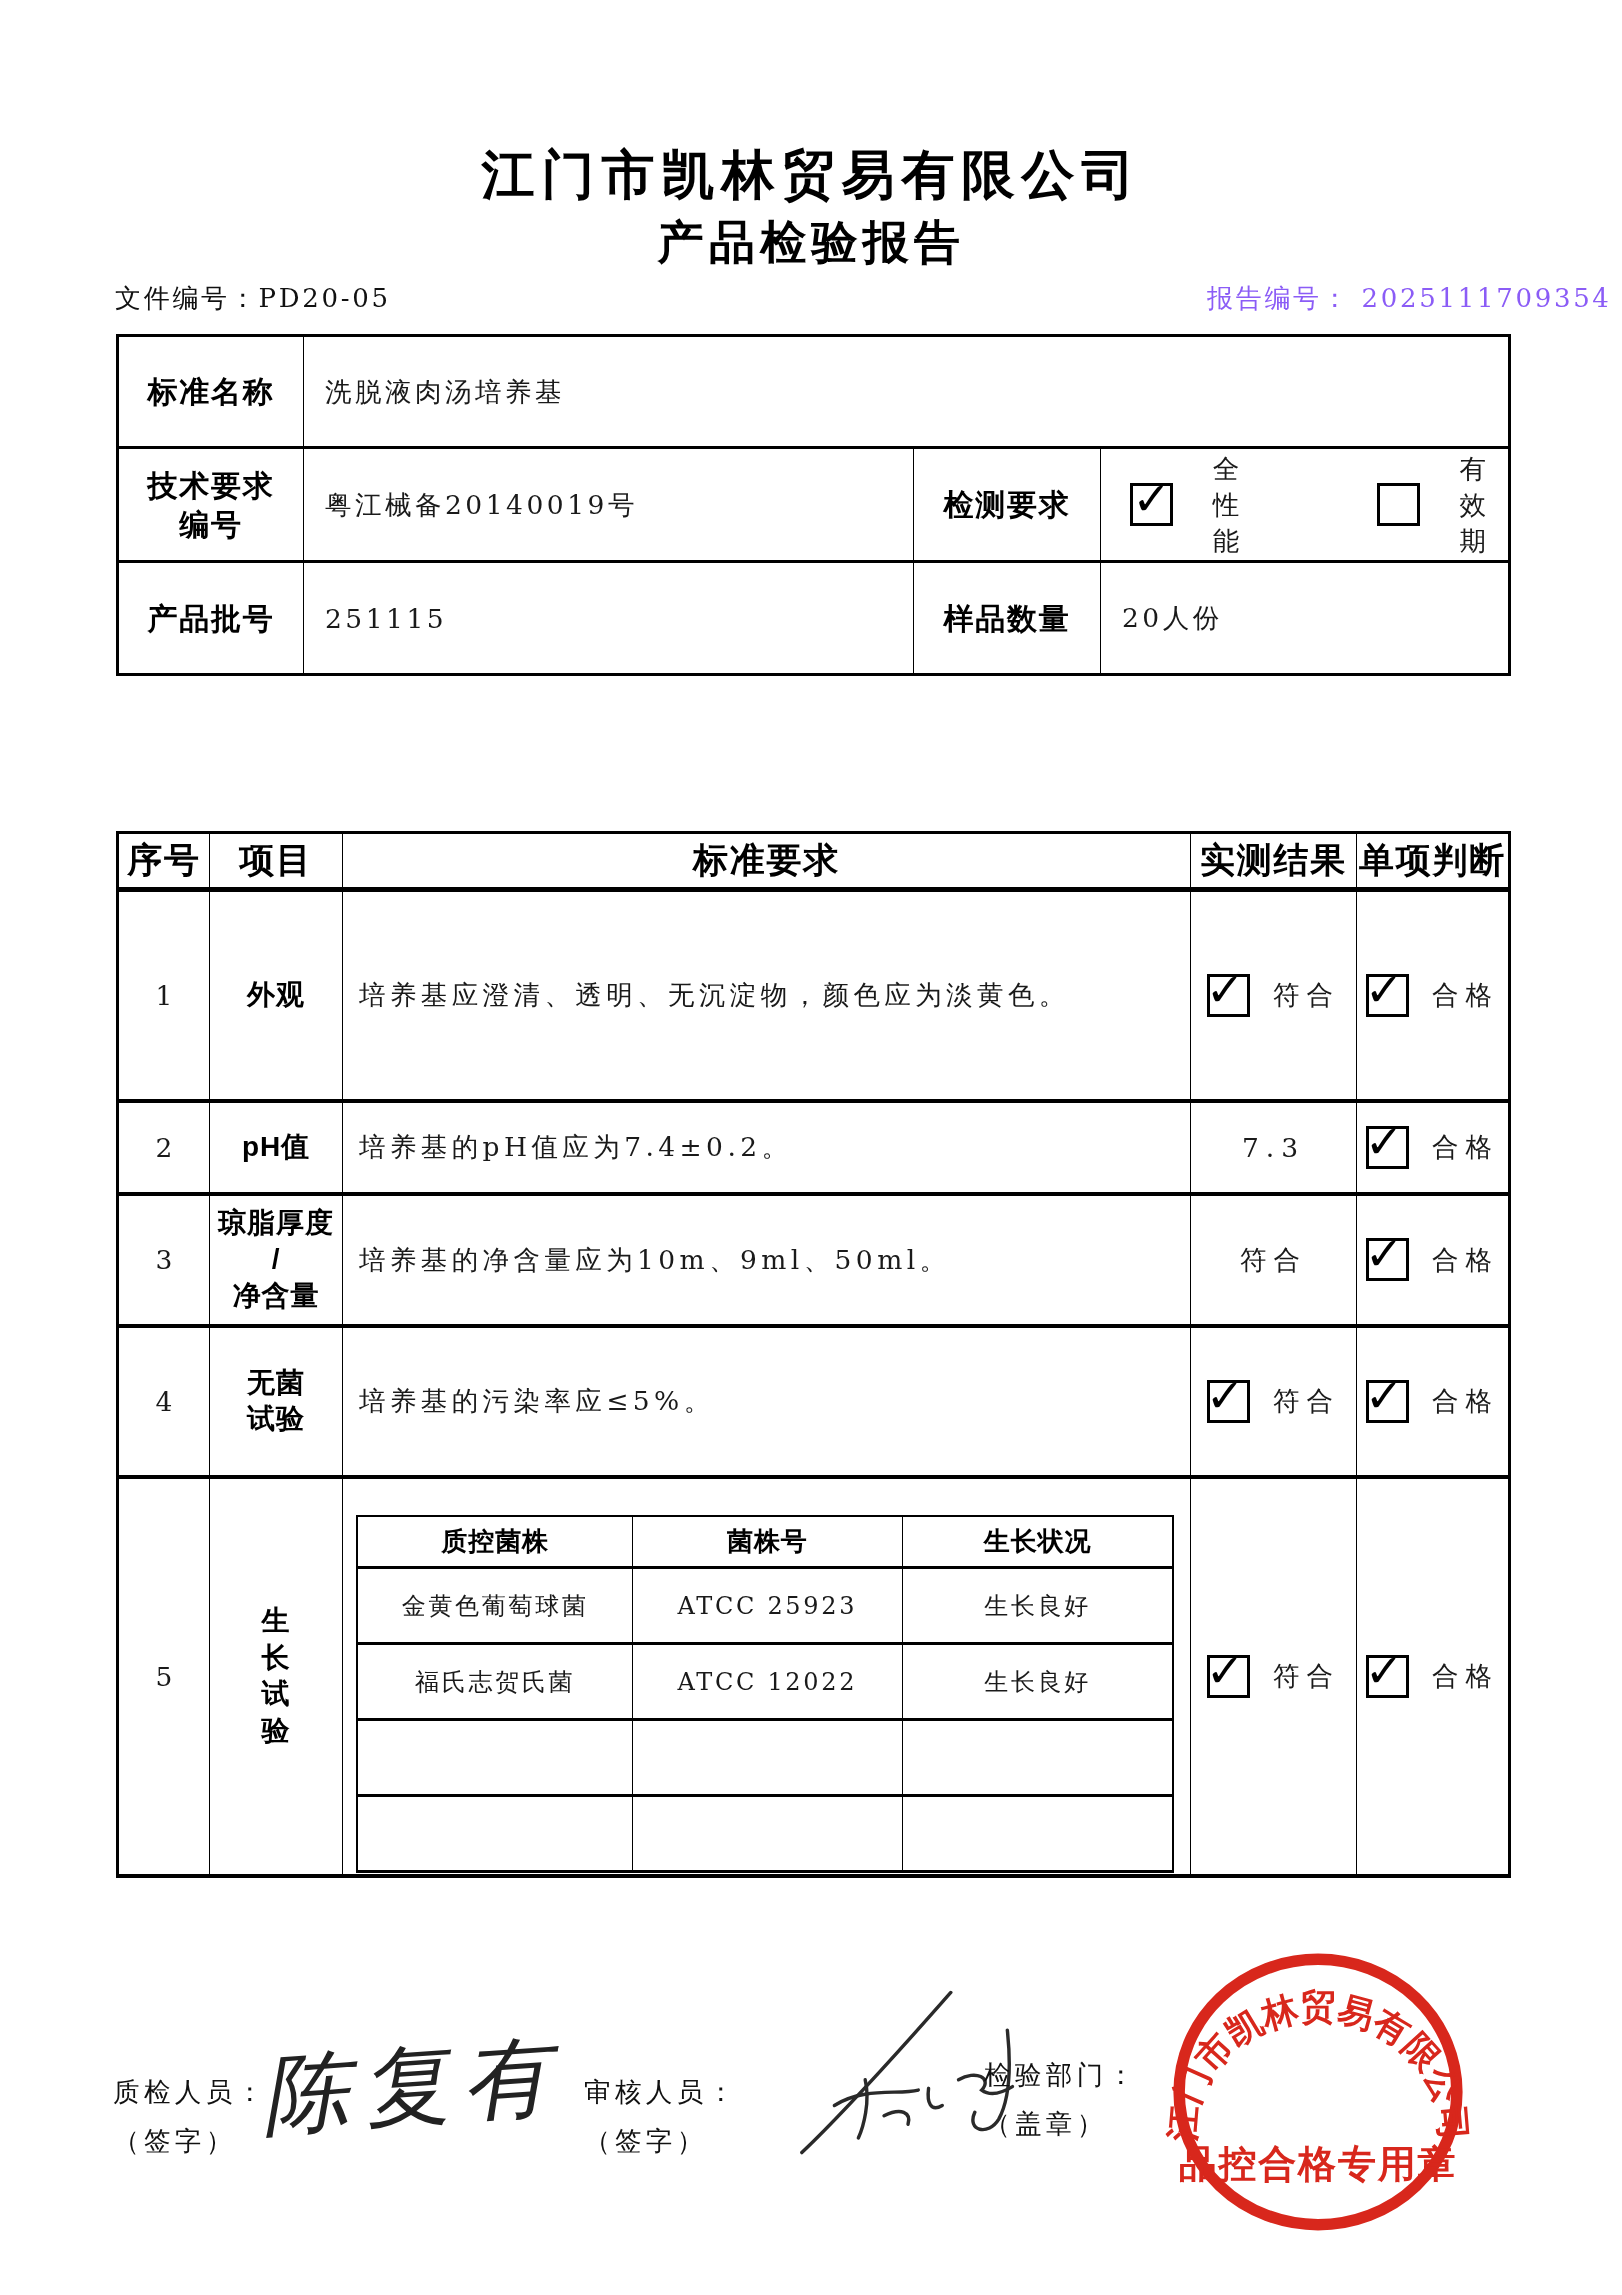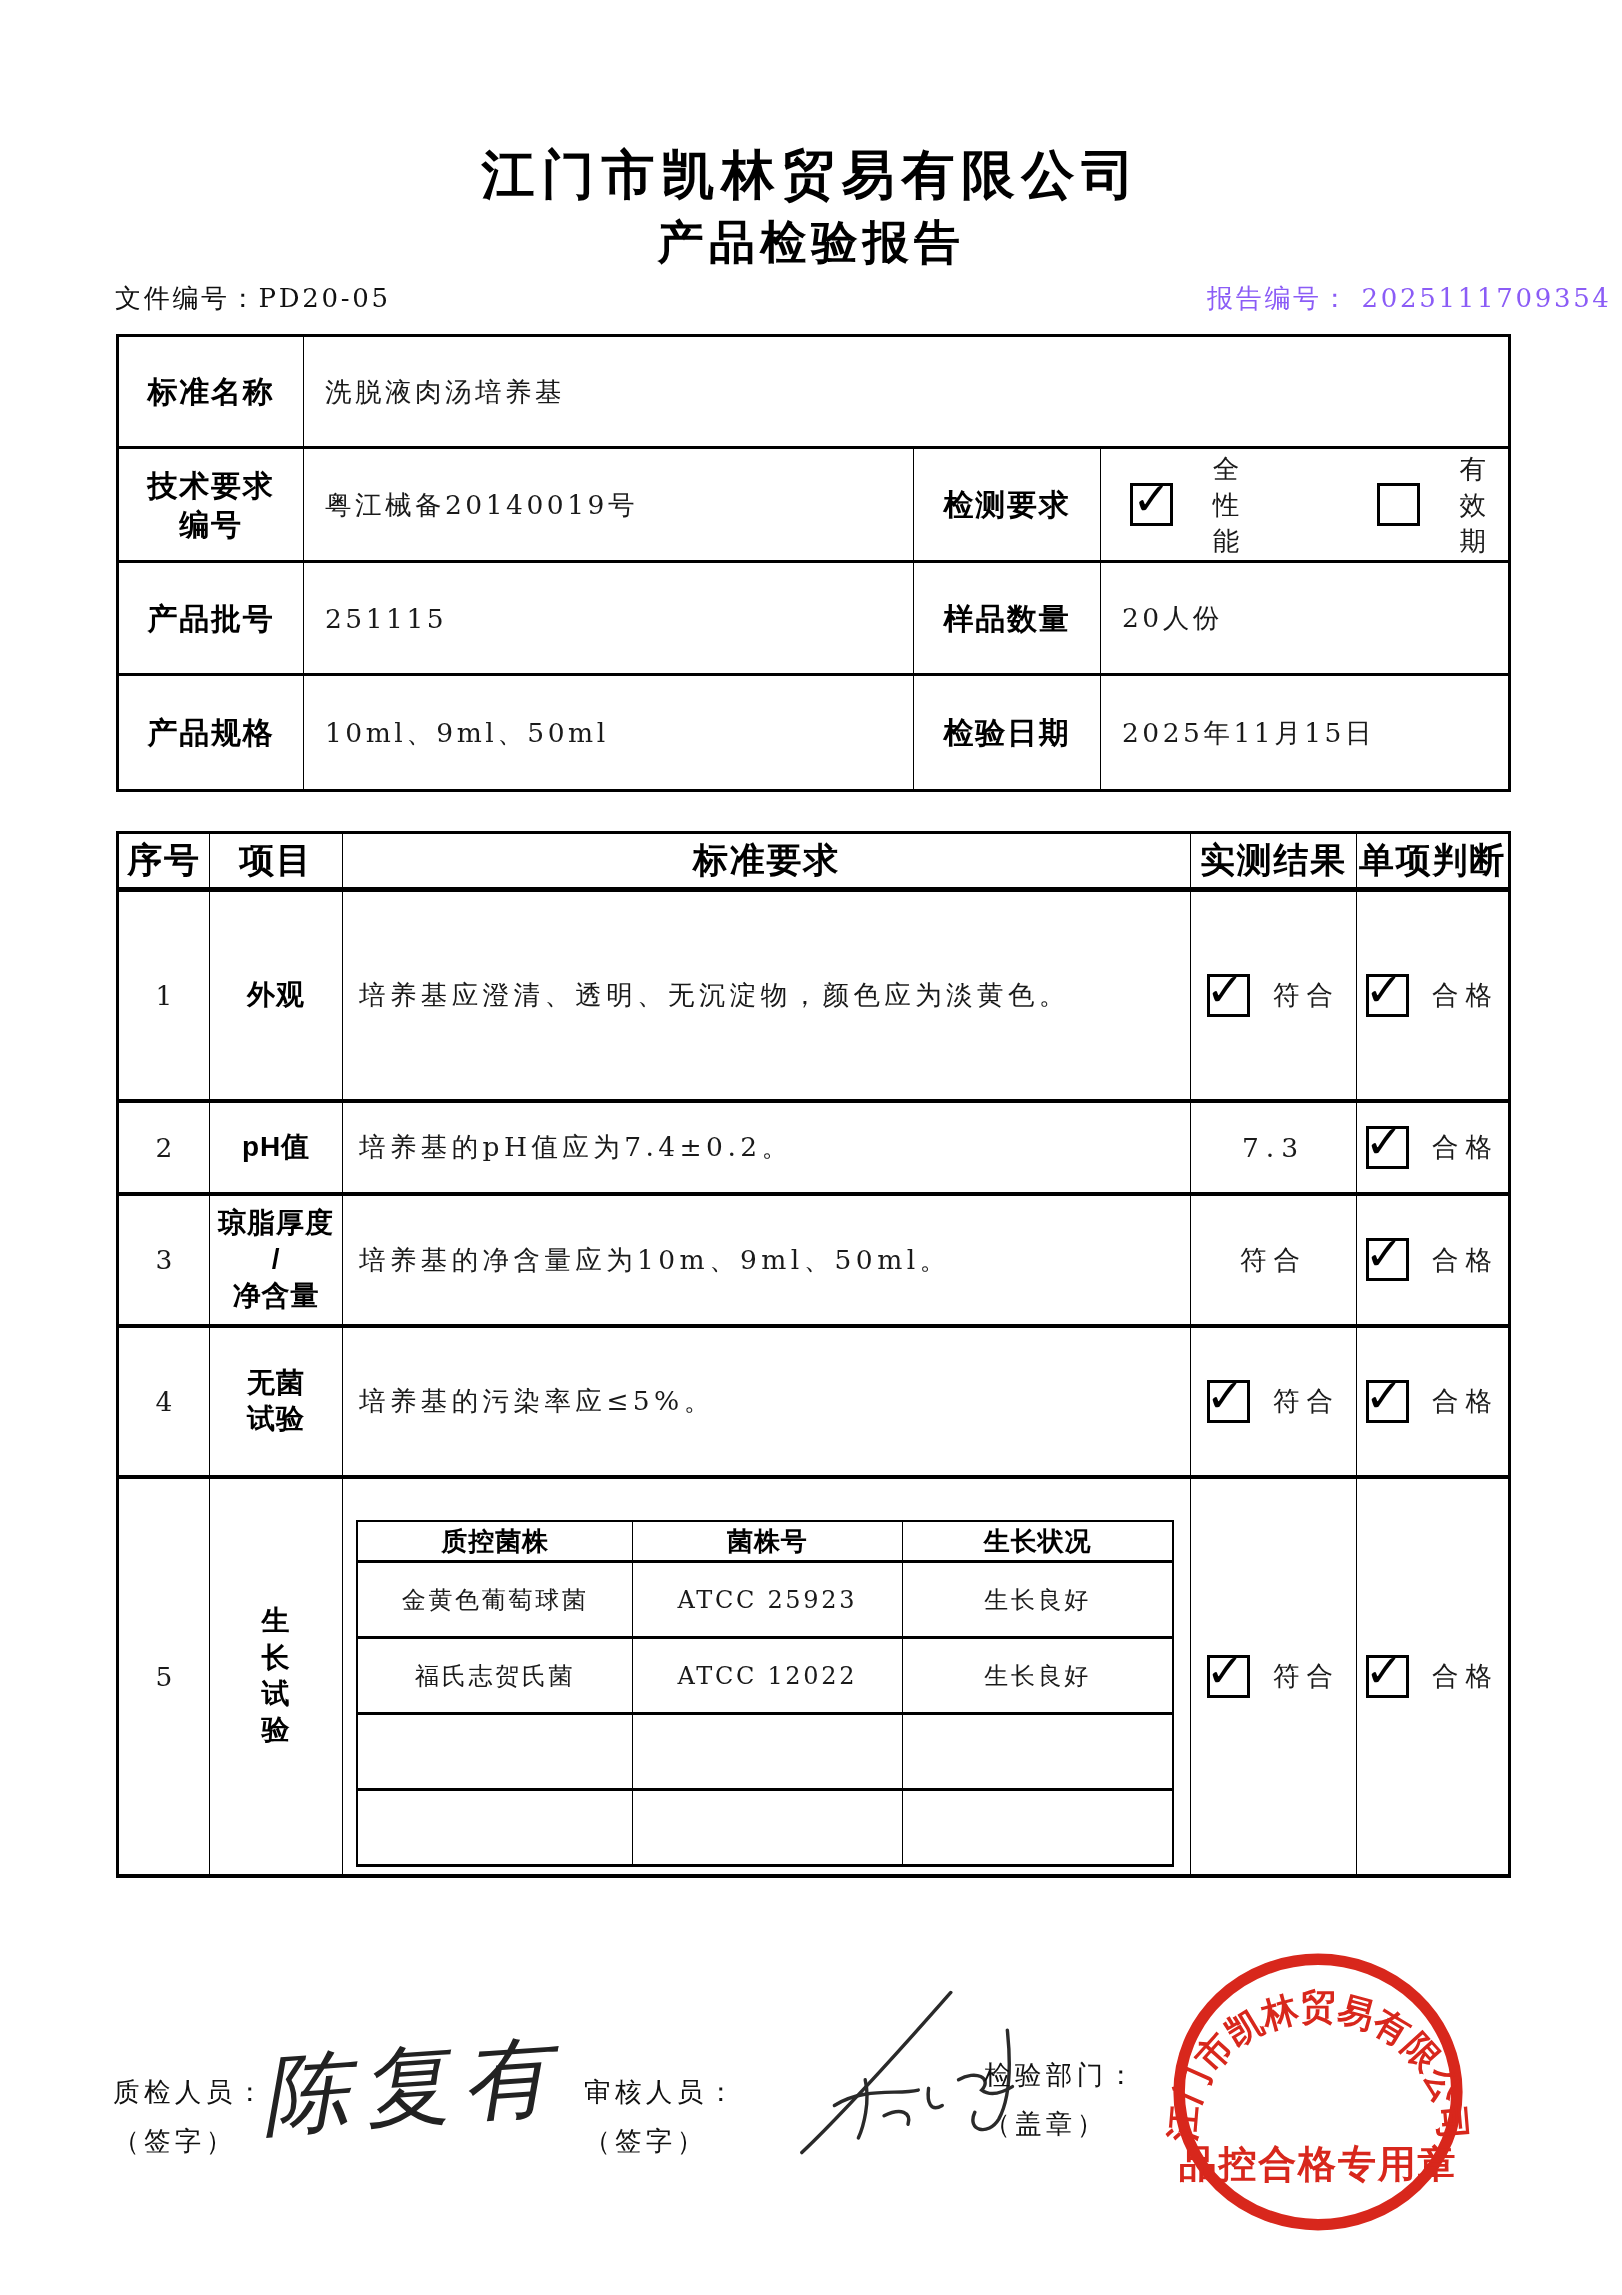--- a/index.html
+++ b/index.html
@@ -199,26 +199,20 @@
           </span>
         </div>
       </td>
     </tr>
     <tr style="height:113px">
       <td class="lbl">产品批号</td>
       <td class="val">251115</td>
       <td class="lbl">样品数量</td>
       <td class="val">20人份</td>
     </tr>
-    <tr style="height:116px">
-      <td class="lbl">产品规格</td>
-      <td class="val">10ml、9ml、50ml</td>
-      <td class="lbl">检验日期</td>
-      <td class="val">2025年11月15日</td>
-    </tr>
   </tbody>
     </table>
 
   <table class="test-table">
     <colgroup>
         <col style="width:92px">
         <col style="width:133px">
         <col style="width:848px">
         <col style="width:166px">
         <col style="width:153px">
@@ -326,21 +320,21 @@
 试
 验</td>
       <td class="growth-cell">
         <table class="growth-table">
           <colgroup>
                 <col style="width:275px">
                 <col style="width:270px">
                 <col style="width:271px">
               </colgroup>
           <tbody>
-                <tr style="height:41px">
+                <tr style="height:52px">
             <th>质控菌株</th>
             <th>菌株号</th>
             <th>生长状况</th>
           </tr>
           <tr style="height:76px">
             <td>金黄色葡萄球菌</td>
             <td>ATCC 25923</td>
             <td>生长良好</td>
           </tr>
           <tr style="height:76px">

